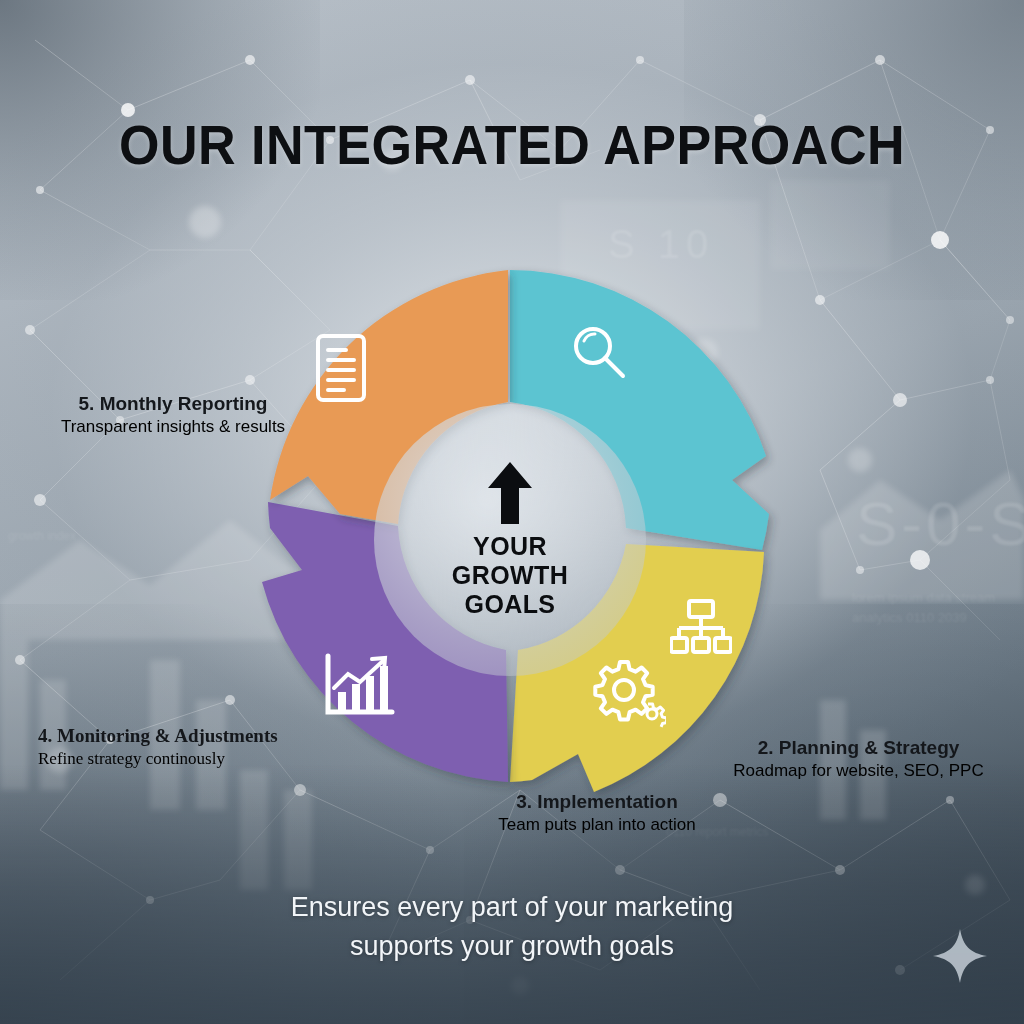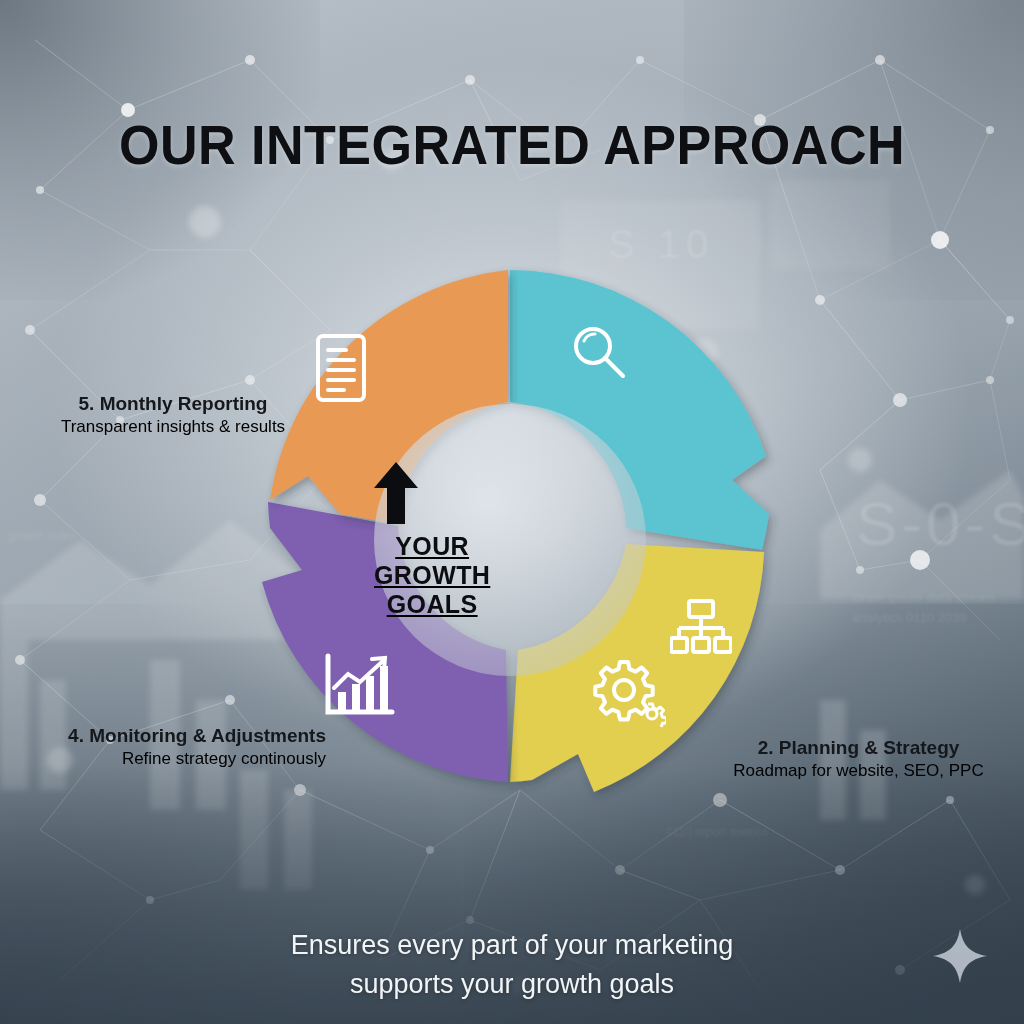--- a/index.html
+++ b/index.html
@@ -69,23 +69,22 @@
 
   .center-hub {
     position: absolute;
     left: 50%; top: 50%;
     transform: translate(-50%, -50%);
     width: 272px; height: 272px;
     border-radius: 50%;
     background: radial-gradient(circle at 42% 36%, rgba(226,231,236,0.85) 0%, rgba(200,207,214,0.58) 58%, rgba(180,189,198,0.34) 100%);
     display: flex;
     flex-direction: column;
-    align-items: flex-start;
+    align-items: center;
     justify-content: center;
-    text-decoration: underline;
   }
   .center-arrow { width: 44px; height: 62px; display: block; margin-bottom: 8px; }
   .center-text {
     text-align: center;
     font-size: 25px;
     font-weight: 700;
     line-height: 1.16;
     color: #0b0d10;
     letter-spacing: 0.4px;
   }
@@ -104,34 +103,33 @@
     font-size: 17px;
     font-weight: 400;
     color: #000000;
     line-height: 1.3;
   }
 
   .lbl-1 { left: 676px; top: 340px; width: 290px; text-align: center; }
   .lbl-1 .step-title { text-align: left; }
   .lbl-2 { left: 716px; top: 688px; width: 285px; text-align: center; }
   .lbl-3 { left: 466px; top: 742px; width: 262px; text-align: center; }
-  .lbl-4 { left: 38px; top: 676px; width: 288px; text-align: right; }
+  .lbl-4 { left: 38px; top: 676px; width: 288px; text-align: left; font-family: Liberation Serif, serif; }
   .lbl-5 { left: 48px; top: 344px; width: 250px; text-align: center; }
 
   
   .footer {
     position: absolute;
     left: 0; right: 0; top: 888px;
     text-align: center;
     color: #f2f5f8;
     font-size: 27px;
     line-height: 1.45;
     font-weight: 400;
     text-shadow: 0 1px 4px rgba(0,0,0,0.35);
-    margin-top: 38px;
   }
   .footer span { display: block; }
 
   .sparkle { position: absolute; right: 36px; bottom: 40px; width: 56px; height: 56px; }
 </style>
 </head>
 <body>
 
 <div id="stage">
 
@@ -345,20 +343,24 @@
       </div>
     </div>
   </div>
 
 
   <div class="step-label lbl-2">
     <div class="step-title">2. Planning &amp; Strategy</div>
     <div class="step-desc">Roadmap for website, SEO, PPC</div>
   </div>
 
+  <div class="step-label lbl-3">
+    <div class="step-title">3. Implementation</div>
+    <div class="step-desc">Team puts plan into action</div>
+  </div>
 
   <div class="step-label lbl-4">
     <div class="step-title">4. Monitoring &amp; Adjustments</div>
     <div class="step-desc">Refine strategy continously</div>
   </div>
 
   <div class="step-label lbl-5">
     <div class="step-title">5. Monthly Reporting</div>
     <div class="step-desc">Transparent insights &amp; results</div>
   </div>

